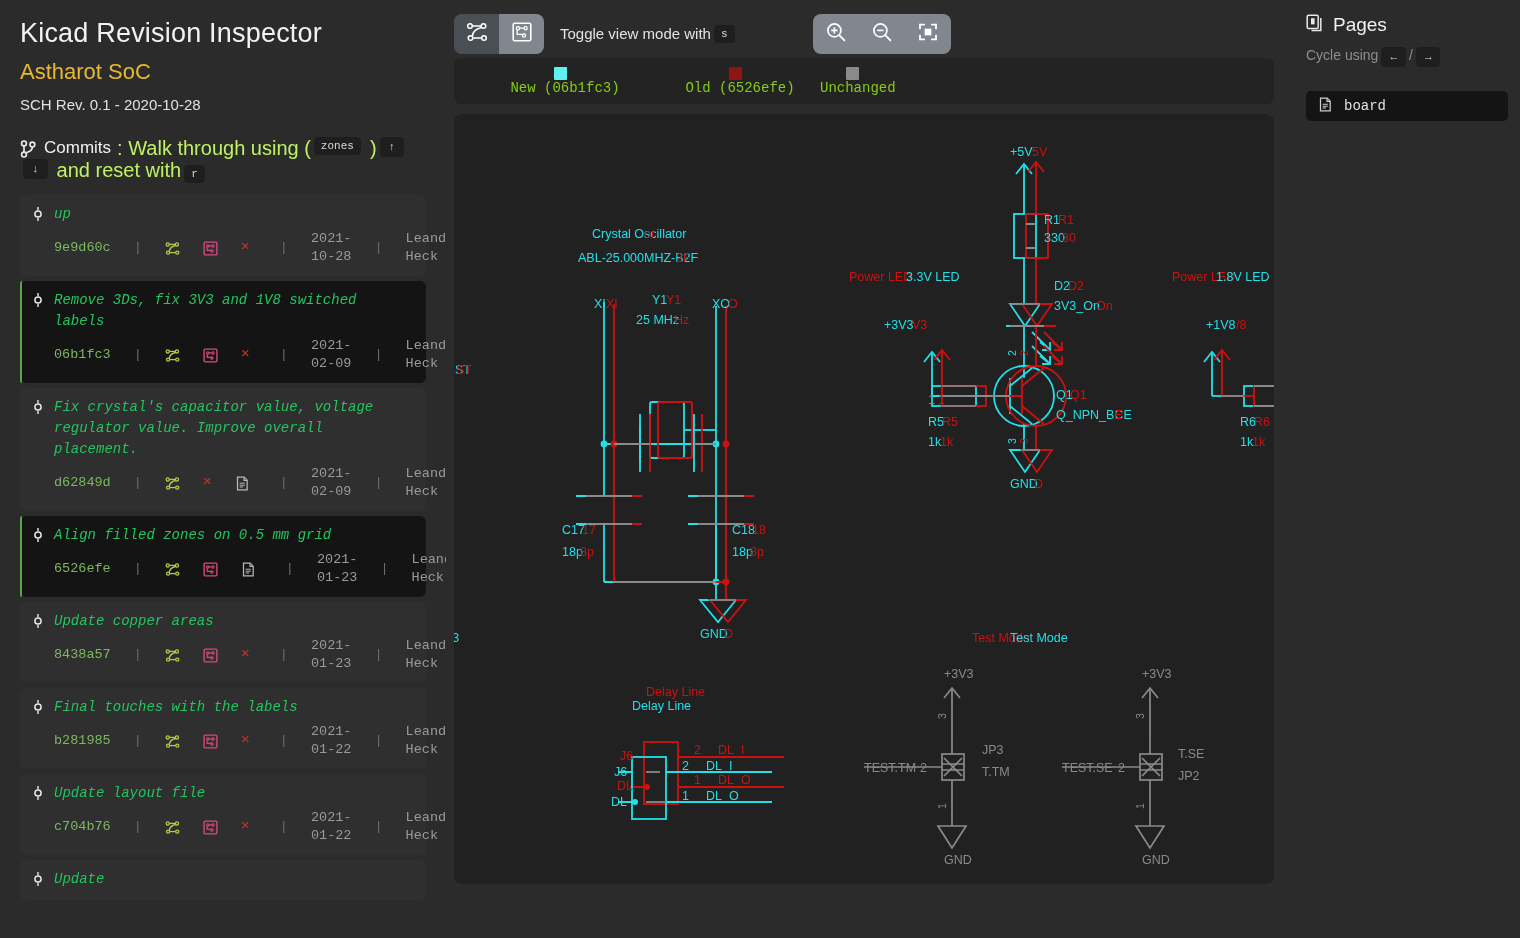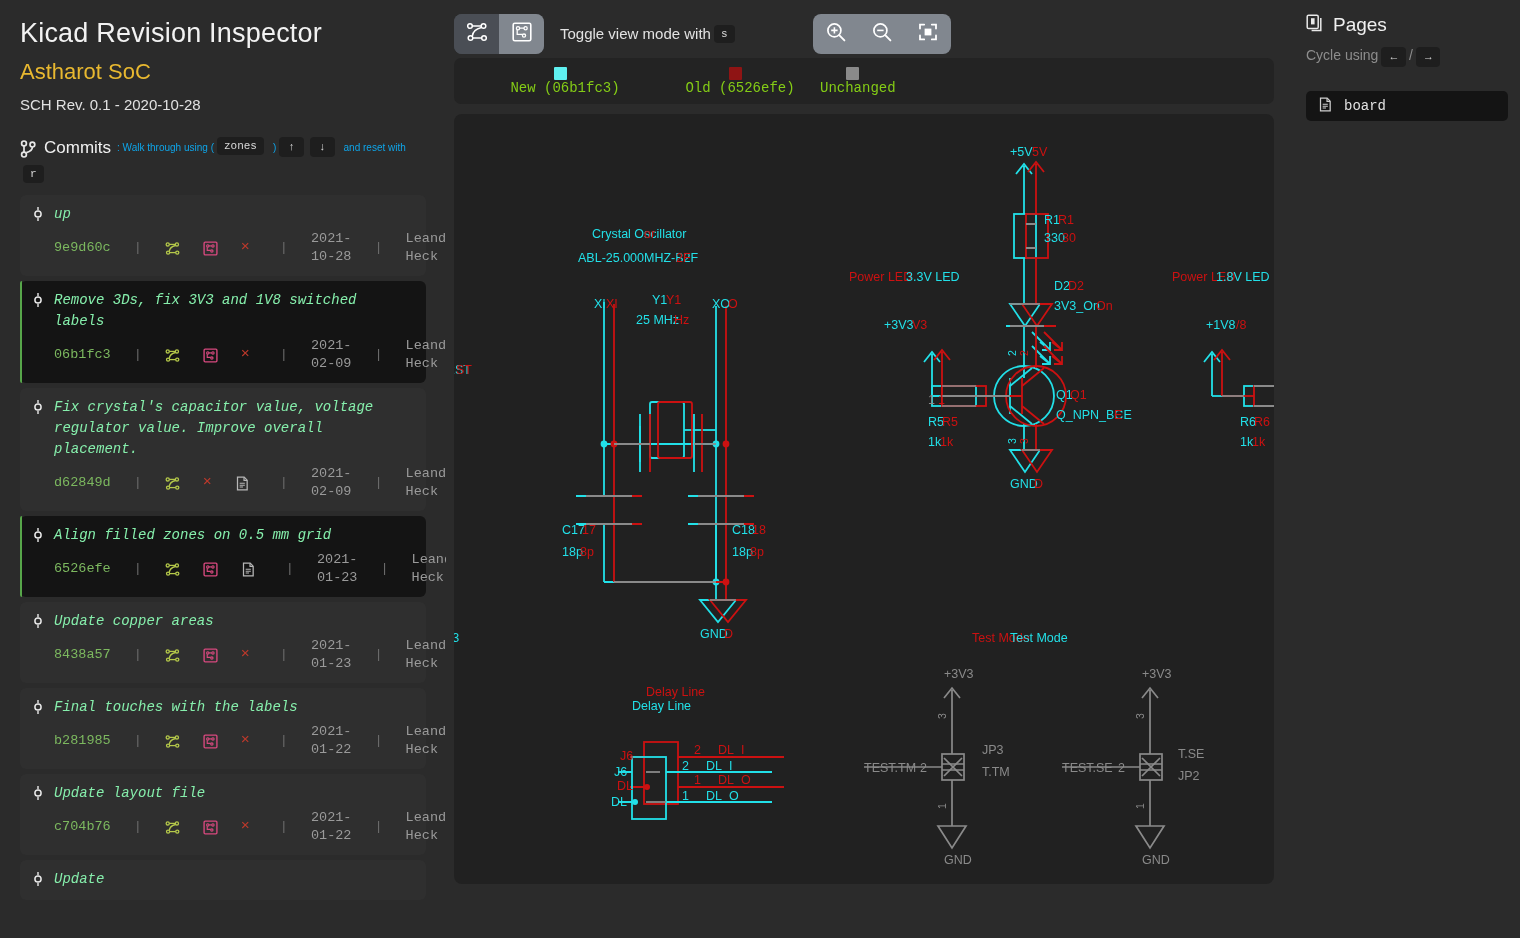--- a/index.html
+++ b/index.html
@@ -14,21 +14,21 @@
 
   
   .sidebar { width: 446px; flex: 0 0 446px; padding: 16px 20px 0 20px; overflow: hidden; }
   .app-title { font-size: 27px; font-weight: 400; color: #f2f2f2; letter-spacing: .2px; line-height: 34px; }
   .project-title { font-size: 22px; color: #e8b830; margin-top: 8px; line-height: 28px; }
   .rev-line { font-size: 15px; color: #e0e0e0; margin-top: 9px; line-height: 20px; }
 
   .commits-head { display:flex; align-items:flex-start; flex-wrap: wrap; gap:0; margin-top: 22px; line-height: 22px; }
   .branch-icon { width:16px; height:18px; margin-right:8px; margin-top:3px; flex:0 0 16px; }
   .commits-label { font-size:17px; color:#f0f0f0; font-weight:400; }
-  .hint { font-size:10px; color:#0ea5e9; margin-left:6px; }
+  .hint { font-size:20px; color:#bef264; margin-left:6px; }
   .kbd {
     display:inline-block; background:#1e1e1e; border-radius:4px;
     font-family:"Liberation Mono", monospace; font-size:11px; color:#d8d8d8;
     padding:3px 7px; margin:0 3px; line-height:12px; vertical-align:middle;
   }
   .kbd.arrow { padding:4px 9px; font-size:11px; }
   .kbd.reset { margin-top:6px; }
 
   .commit-list { margin-top: 12px; }
   .commit {
@@ -37,21 +37,21 @@
     padding:9px 12px 10px 34px; cursor:pointer;
   }
   .commit.selected { background:#141414; }
   .commit.selected::before {
     content:""; position:absolute; left:0; top:0; bottom:0; width:2px;
     background:#57a64a; border-radius:6px 0 0 6px;
   }
   .commit-dot { position:absolute; left:12px; top:12px; width:12px; height:14px; }
   .commit-msg {
     font-family:"Liberation Mono", monospace; font-style:italic;
-    font-size:14px; color:#86efac; line-height:21px; white-space:pre-wrap;
+    font-size:14px; color:#22c55e; line-height:21px; white-space:pre-wrap;
   }
   .commit.local .commit-msg { color:#e8b830; }
   .commit-meta {
     font-family:"Liberation Mono", monospace; font-size:13.5px;
     color:#8d8d8d; margin-top:5px; display:flex; align-items:center; gap:16px; line-height:18px;
   }
   .hash { color:#7cb85f; }
   .sep { color:#6a6a6a; margin:0 7px; }
   .ic { width:15px; height:15px; display:inline-block; vertical-align:middle; margin-right:7px; }
   .ic:last-of-type { margin-right:0; }

